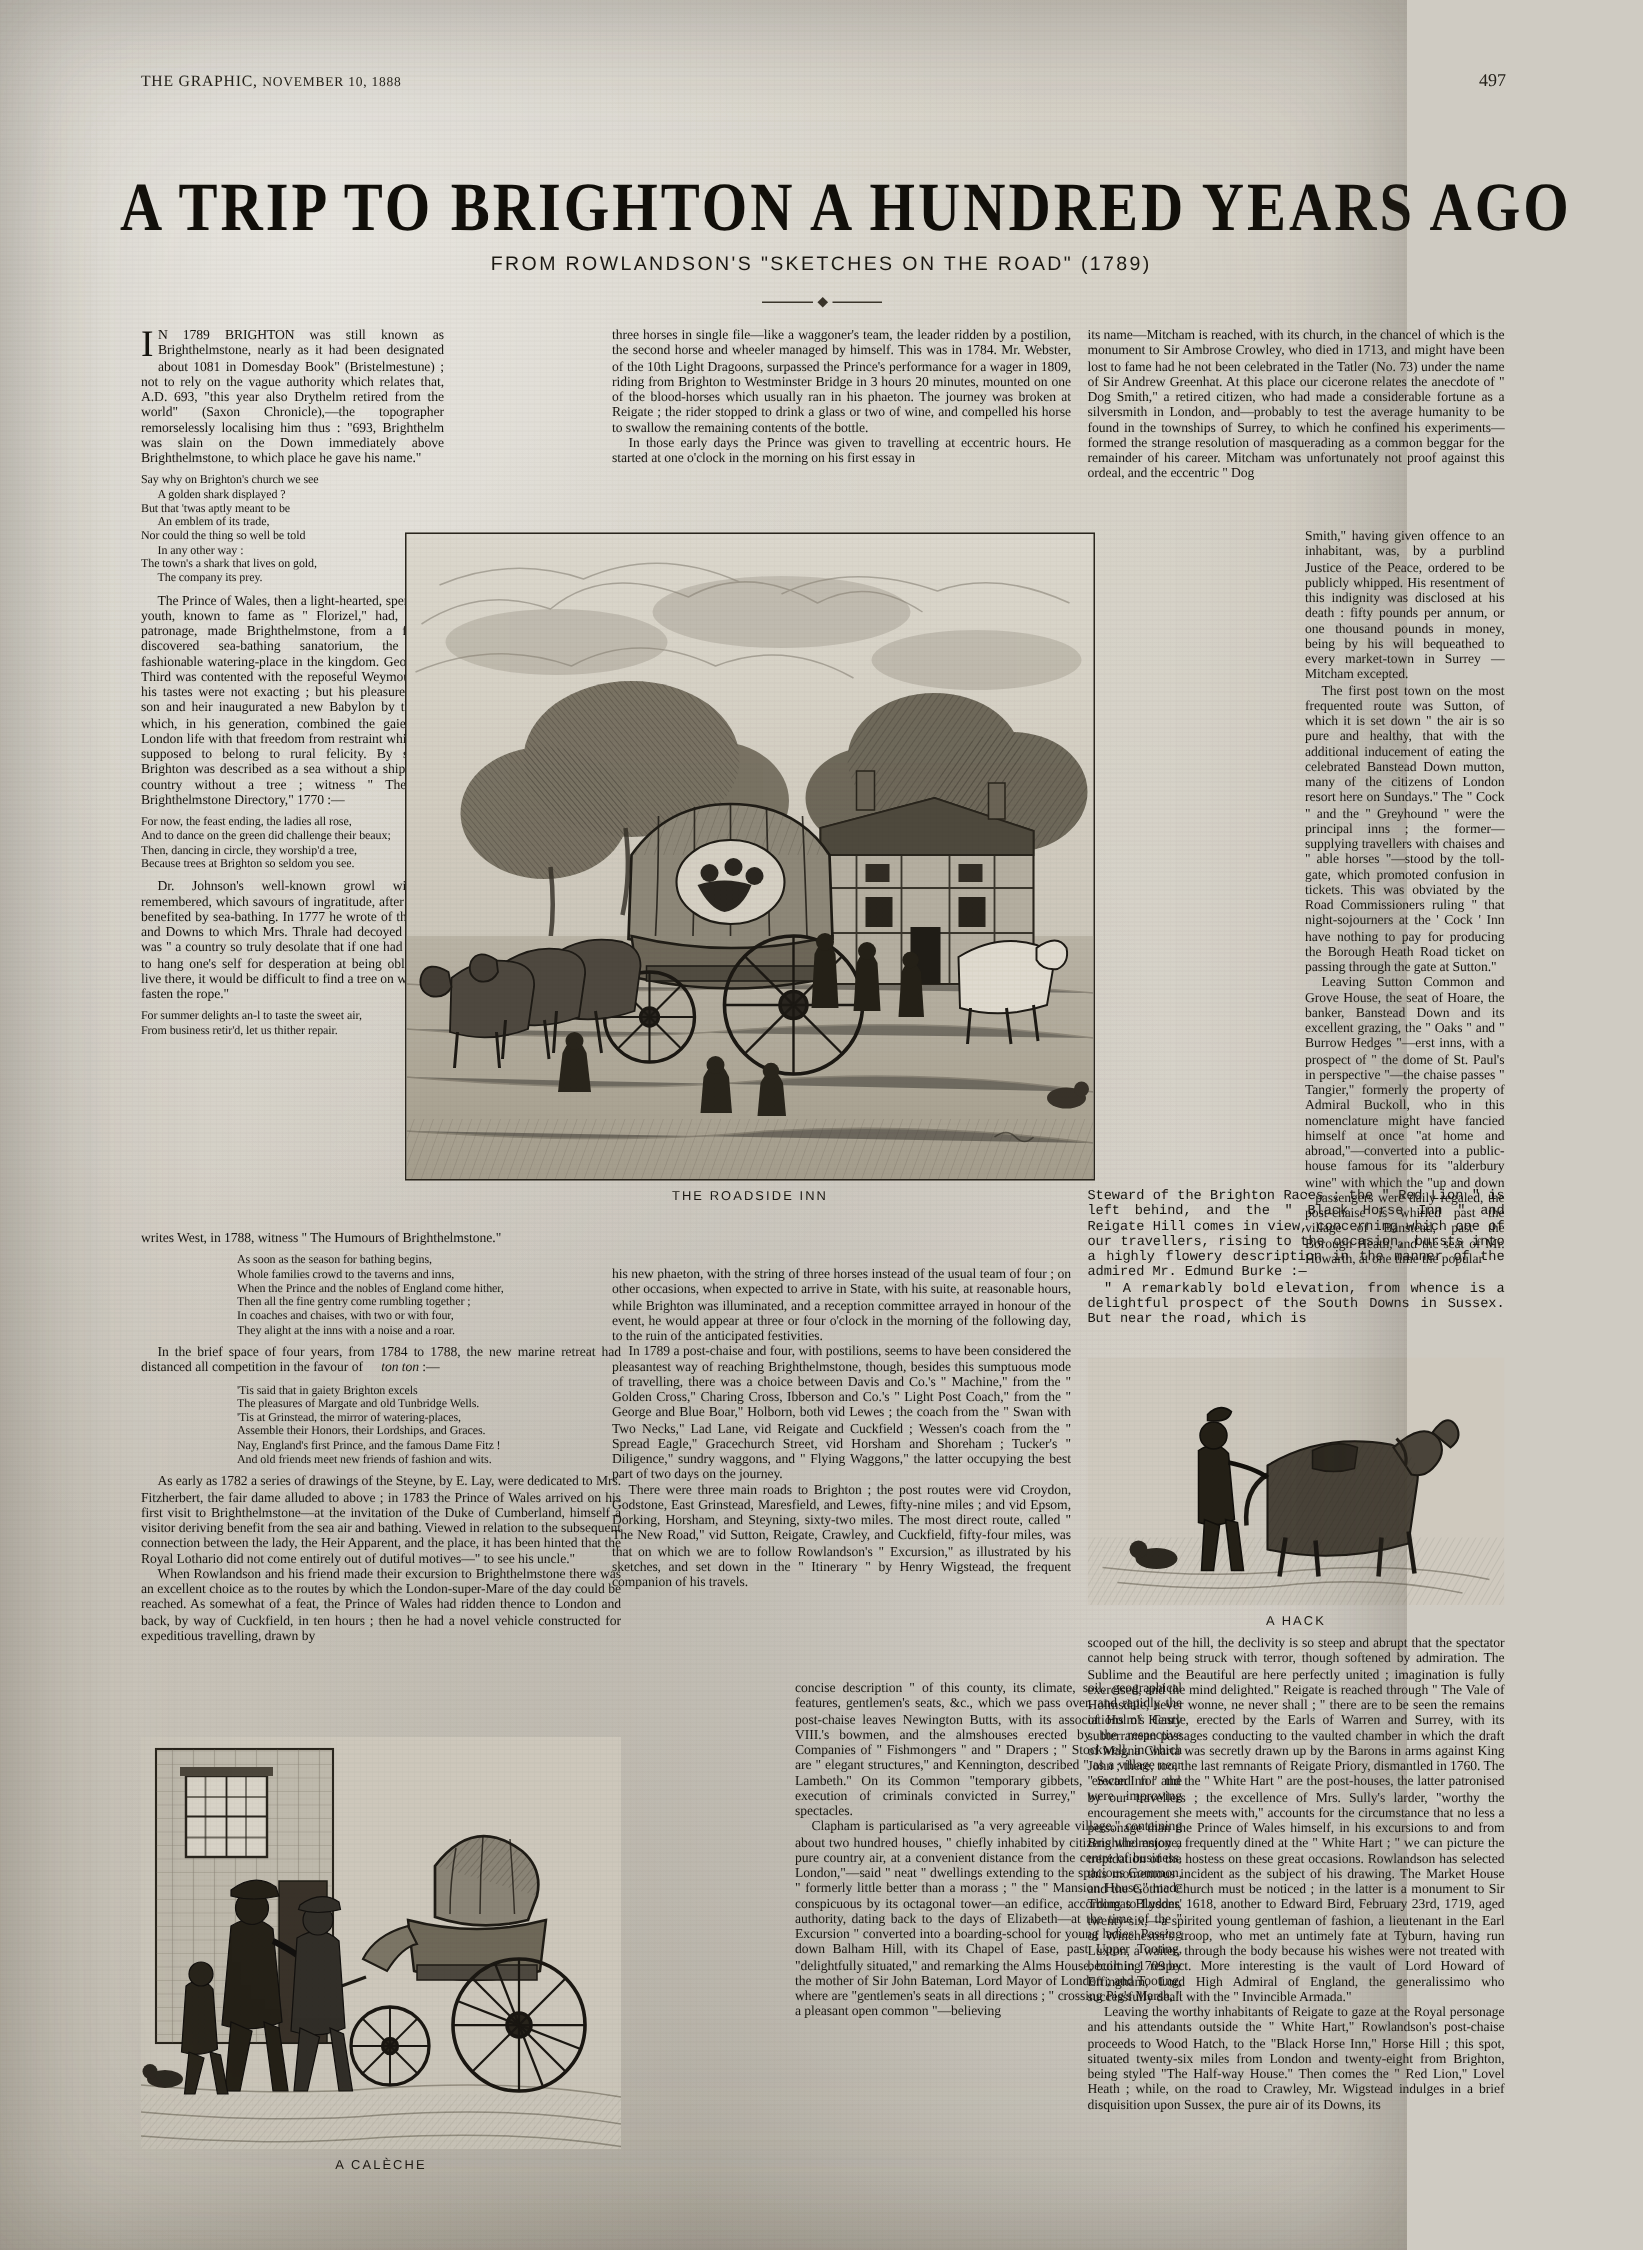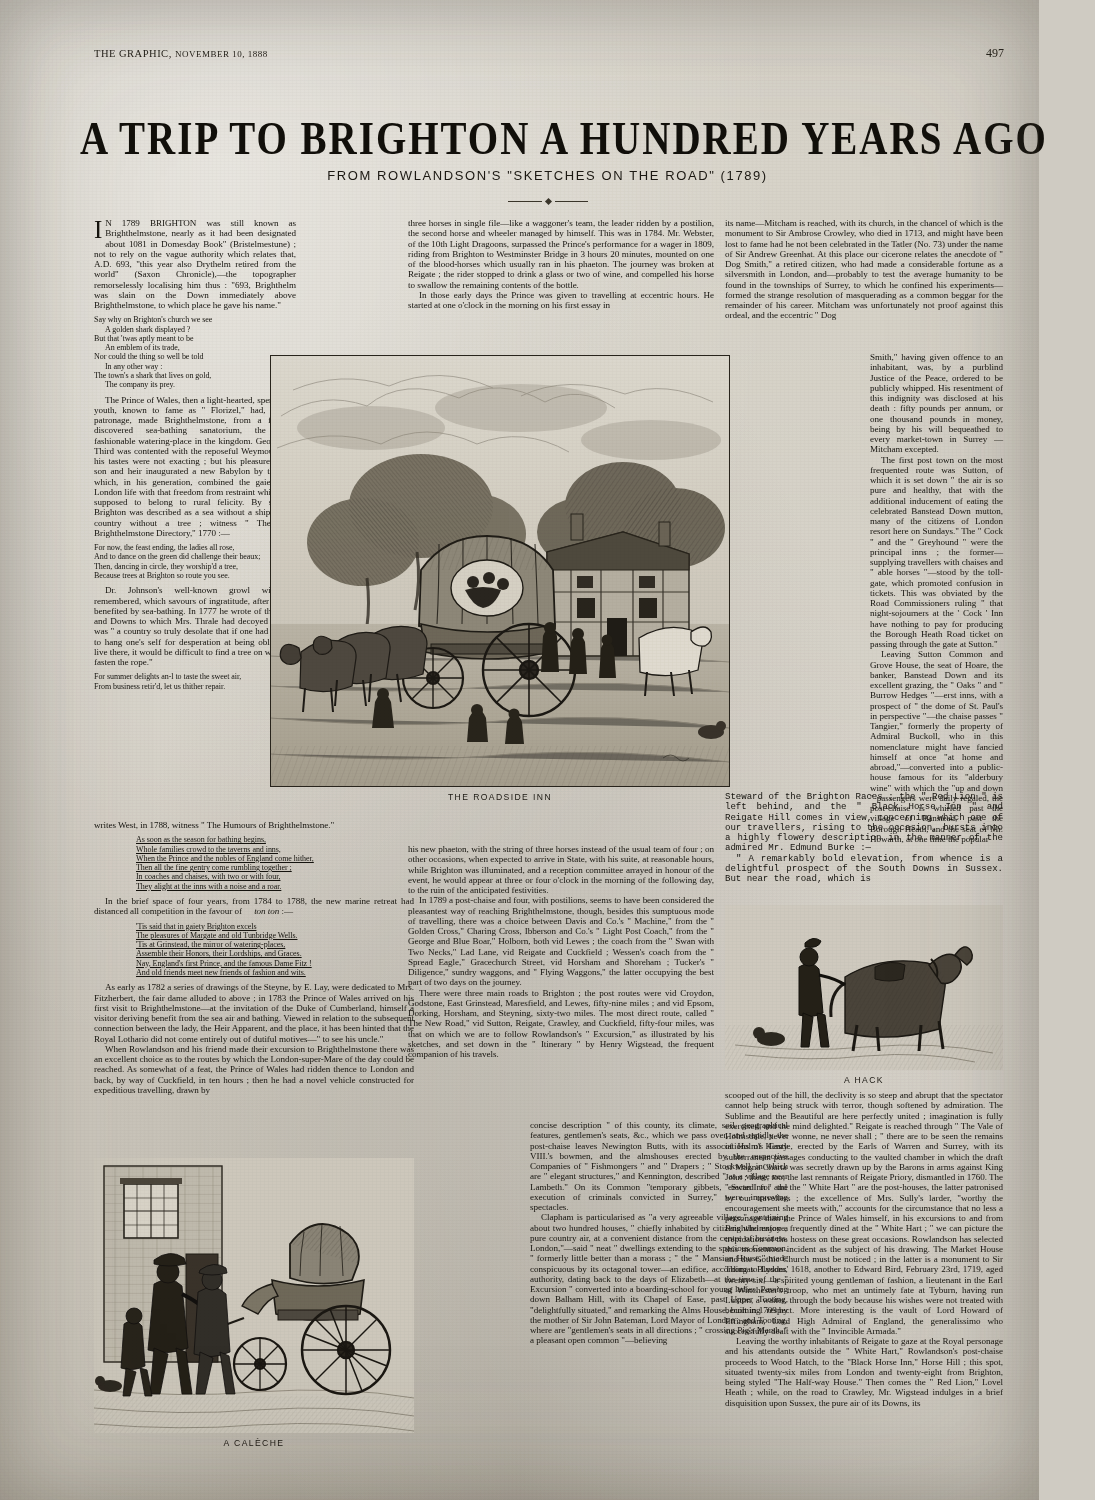--- a/index.html
+++ b/index.html
@@ -6,21 +6,21 @@
   html,body{margin:0;padding:0;}
   body{
     width:1095px;height:1500px;
     background:#cfcbc2;
     font-family:"Liberation Serif", serif;
     color:#17150f;
     overflow:hidden;
   }
   
   #page{
-    position:relative;width:1039px;height:1500px;
+    position:relative;width:938px;height:1500px;
     background:
       radial-gradient(ellipse at 22% 12%, rgba(255,255,255,.38), rgba(255,255,255,0) 48%),
       radial-gradient(ellipse at 78% 70%, rgba(255,255,255,.22), rgba(255,255,255,0) 55%),
       radial-gradient(ellipse at 50% 98%, rgba(90,84,72,.22), rgba(0,0,0,0) 60%),
       linear-gradient(177deg,#d8d4cb 0%,#d2cec4 28%,#cbc6bc 62%,#c5c0b5 100%);
     filter:contrast(1.02);
   }
   #grain{
     position:absolute;inset:0;pointer-events:none;opacity:.5;
     background-image:
@@ -72,21 +72,21 @@
        letter-spacing:-.05px;
        -webkit-hyphens:auto;hyphens:auto;}
   .col p{margin:0;text-indent:11px;}
   .col p.noind{text-indent:0;}
   .verse{
     margin:5px 0 5px 0;font-size:8.0px;line-height:9.3px;text-align:left;
     text-indent:0;
   }
   .verse div{text-indent:0;}
   .verse .ind{padding-left:11px;}
-  .verse.center{margin-left:42px;text-decoration:underline;}
+  .verse.center{margin-left:64px;}
   .dropcap{
     float:left;font-size:25px;line-height:20px;font-weight:400;
     padding:1px 3px 0 0;margin-top:1px;font-family:"Liberation Serif",serif;
   }
   i{font-style:italic;margin-left:10px;}
 
   
   #c1a{left:14px;  top:218px; width:202px;}
   #c2a{left:328px; top:218px; width:306px;}
   #c3a{left:645px; top:218px; width:278px;}
@@ -155,21 +155,21 @@
         <div>Nor could the thing so well be told</div>
         <div class="ind">In any other way :</div>
         <div>The town's a shark that lives on gold,</div>
         <div class="ind">The company its prey.</div>
       </div>
       <p>The Prince of Wales, then a light-hearted, spendthrift youth, known to fame as " Florizel," had, by his patronage, made Brighthelmstone, from a freshly-discovered sea-bathing sanatorium, the most fashionable watering-place in the kingdom. George the Third was contented with the reposeful Weymouth, for his tastes were not exacting ; but his pleasure-loving son and heir inaugurated a new Babylon by the sea, which, in his generation, combined the gaieties of London life with that freedom from restraint which was supposed to belong to rural felicity. By satirists Brighton was described as a sea without a ship, and a country without a tree ; witness " The New Brighthelmstone Directory," 1770 :—</p>
       <div class="verse">
         <div>For now, the feast ending, the ladies all rose,</div>
         <div>And to dance on the green did challenge their beaux;</div>
         <div>Then, dancing in circle, they worship'd a tree,</div>
-        <div>Because trees at Brighton so route you see.</div>
+        <div>Because trees at Brighton so seldom you see.</div>
       </div>
       <p>Dr. Johnson's well-known growl will be remembered, which savours of ingratitude, after he had benefited by sea-bathing. In 1777 he wrote of the town and Downs to which Mrs. Thrale had decoyed him, it was " a country so truly desolate that if one had a mind to hang one's self for desperation at being obliged to live there, it would be difficult to find a tree on which to fasten the rope."</p>
       <div class="verse">
         <div>For summer delights an-l to taste the sweet air,</div>
         <div>From business retir'd, let us thither repair.</div>
       </div>
     </div>
 
     <div class="col" id="c2a">
       <p class="noind">three horses in single file—like a waggoner's team, the leader ridden by a postilion, the second horse and wheeler managed by himself. This was in 1784. Mr. Webster, of the 10th Light Dragoons, surpassed the Prince's performance for a wager in 1809, riding from Brighton to Westminster Bridge in 3 hours 20 minutes, mounted on one of the blood-horses which usually ran in his phaeton. The journey was broken at Reigate ; the rider stopped to drink a glass or two of wine, and compelled his horse to swallow the remaining contents of the bottle.</p>

